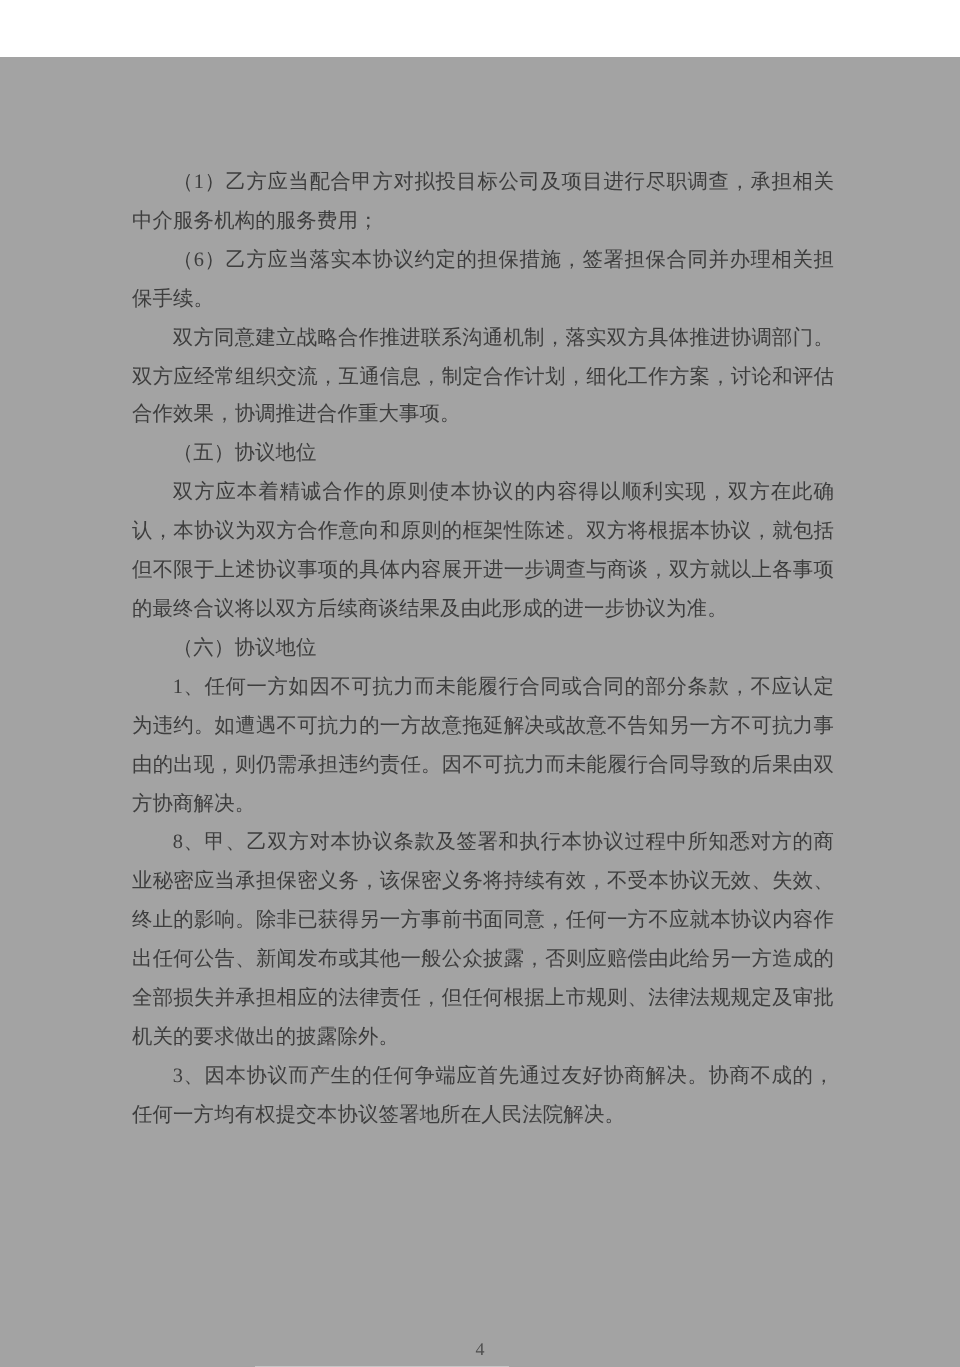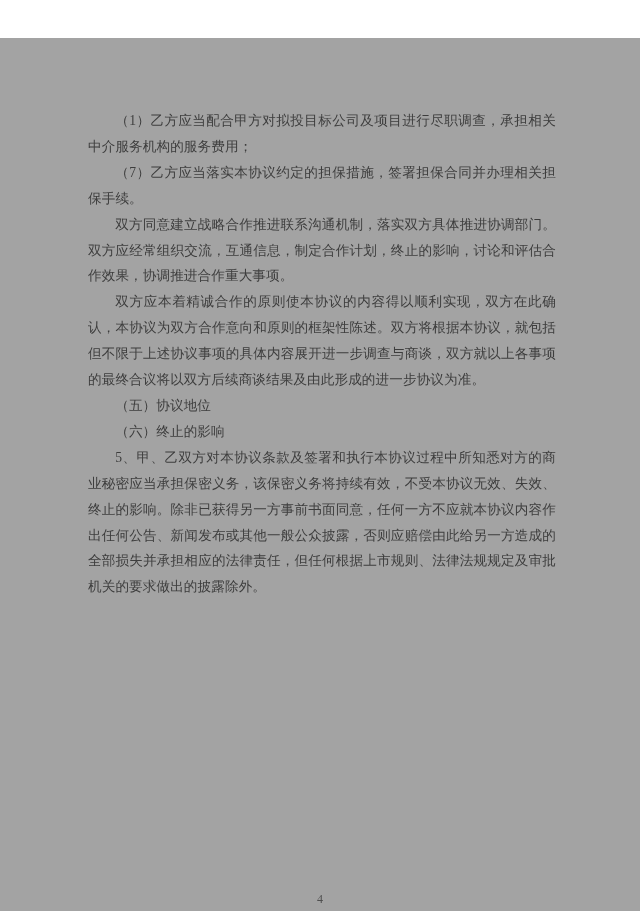--- a/index.html
+++ b/index.html
@@ -50,21 +50,23 @@
     color: #4f4f4f;
     line-height: 18px;
   }
 </style>
 </head>
 <body>
 
 <div class="page">
   <div class="content">
     <p>（1）乙方应当配合甲方对拟投目标公司及项目进行尽职调查，承担相关中介服务机构的服务费用；</p>
-    <p>（7）乙方应当落实本协议约定的担保措施，签署担保合同并办理相关担保手续。</p>
-    <p>双方同意建立战略合作推进联系沟通机制，落实双方具体推进协调部门。双方应经常组织交流，互通信息，制定合作计划，终止的影响，讨论和评估合作效果，协调推进合作重大事项。</p>
+    <p>（6）乙方应当落实本协议约定的担保措施，签署担保合同并办理相关担保手续。</p>
+    <p>双方同意建立战略合作推进联系沟通机制，落实双方具体推进协调部门。双方应经常组织交流，互通信息，制定合作计划，细化工作方案，讨论和评估合作效果，协调推进合作重大事项。</p>
+    <p>（五）协议地位</p>
     <p>双方应本着精诚合作的原则使本协议的内容得以顺利实现，双方在此确认，本协议为双方合作意向和原则的框架性陈述。双方将根据本协议，就包括但不限于上述协议事项的具体内容展开进一步调查与商谈，双方就以上各事项的最终合议将以双方后续商谈结果及由此形成的进一步协议为准。</p>
-    <p>（五）协议地位</p>
-    <p>（六）终止的影响</p>
-    <p>5、甲、乙双方对本协议条款及签署和执行本协议过程中所知悉对方的商业秘密应当承担保密义务，该保密义务将持续有效，不受本协议无效、失效、终止的影响。除非已获得另一方事前书面同意，任何一方不应就本协议内容作出任何公告、新闻发布或其他一般公众披露，否则应赔偿由此给另一方造成的全部损失并承担相应的法律责任，但任何根据上市规则、法律法规规定及审批机关的要求做出的披露除外。</p>
+    <p>（六）协议地位</p>
+    <p>1、任何一方如因不可抗力而未能履行合同或合同的部分条款，不应认定为违约。如遭遇不可抗力的一方故意拖延解决或故意不告知另一方不可抗力事由的出现，则仍需承担违约责任。因不可抗力而未能履行合同导致的后果由双方协商解决。</p>
+    <p>8、甲、乙双方对本协议条款及签署和执行本协议过程中所知悉对方的商业秘密应当承担保密义务，该保密义务将持续有效，不受本协议无效、失效、终止的影响。除非已获得另一方事前书面同意，任何一方不应就本协议内容作出任何公告、新闻发布或其他一般公众披露，否则应赔偿由此给另一方造成的全部损失并承担相应的法律责任，但任何根据上市规则、法律法规规定及审批机关的要求做出的披露除外。</p>
+    <p>3、因本协议而产生的任何争端应首先通过友好协商解决。协商不成的，任何一方均有权提交本协议签署地所在人民法院解决。</p>
   </div>
   <div class="page-footer">4</div>
 </div>
 
 </body></html>

